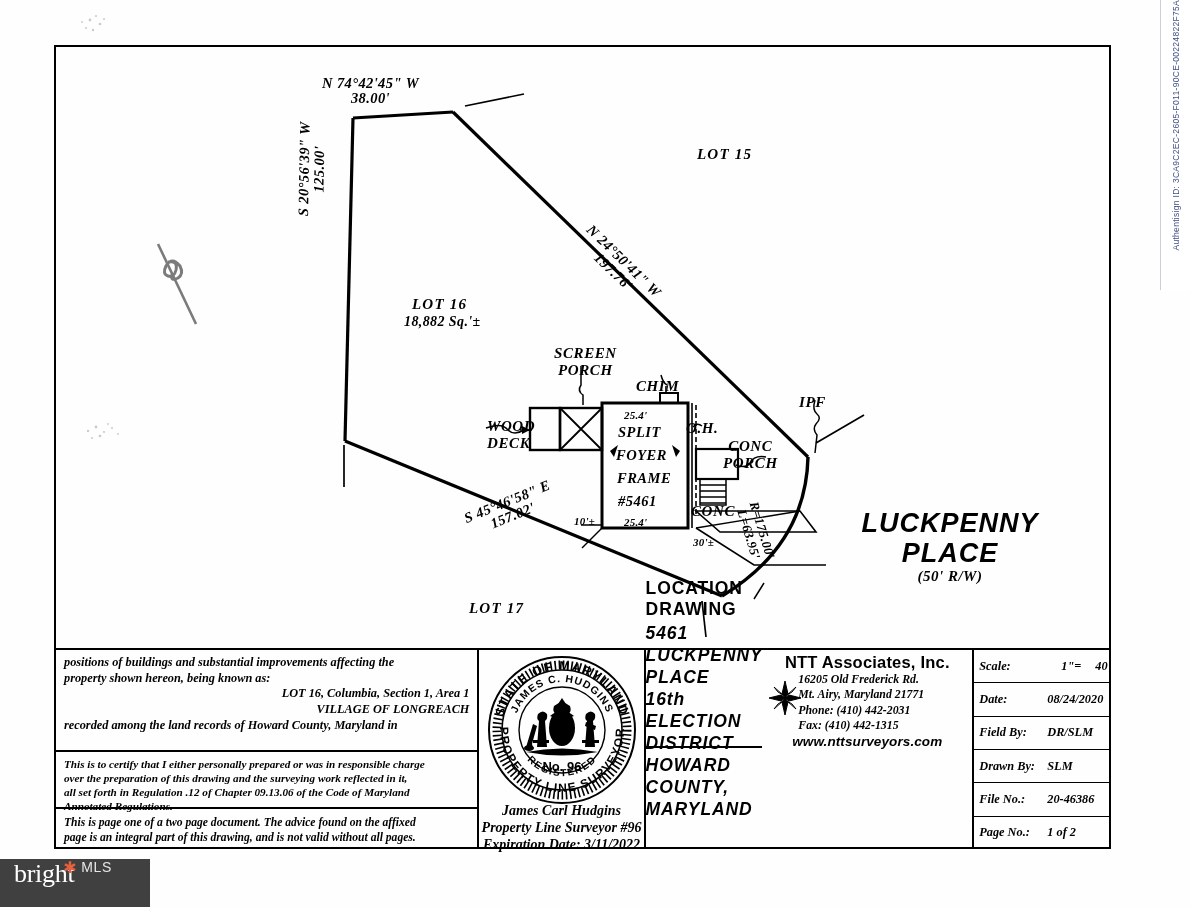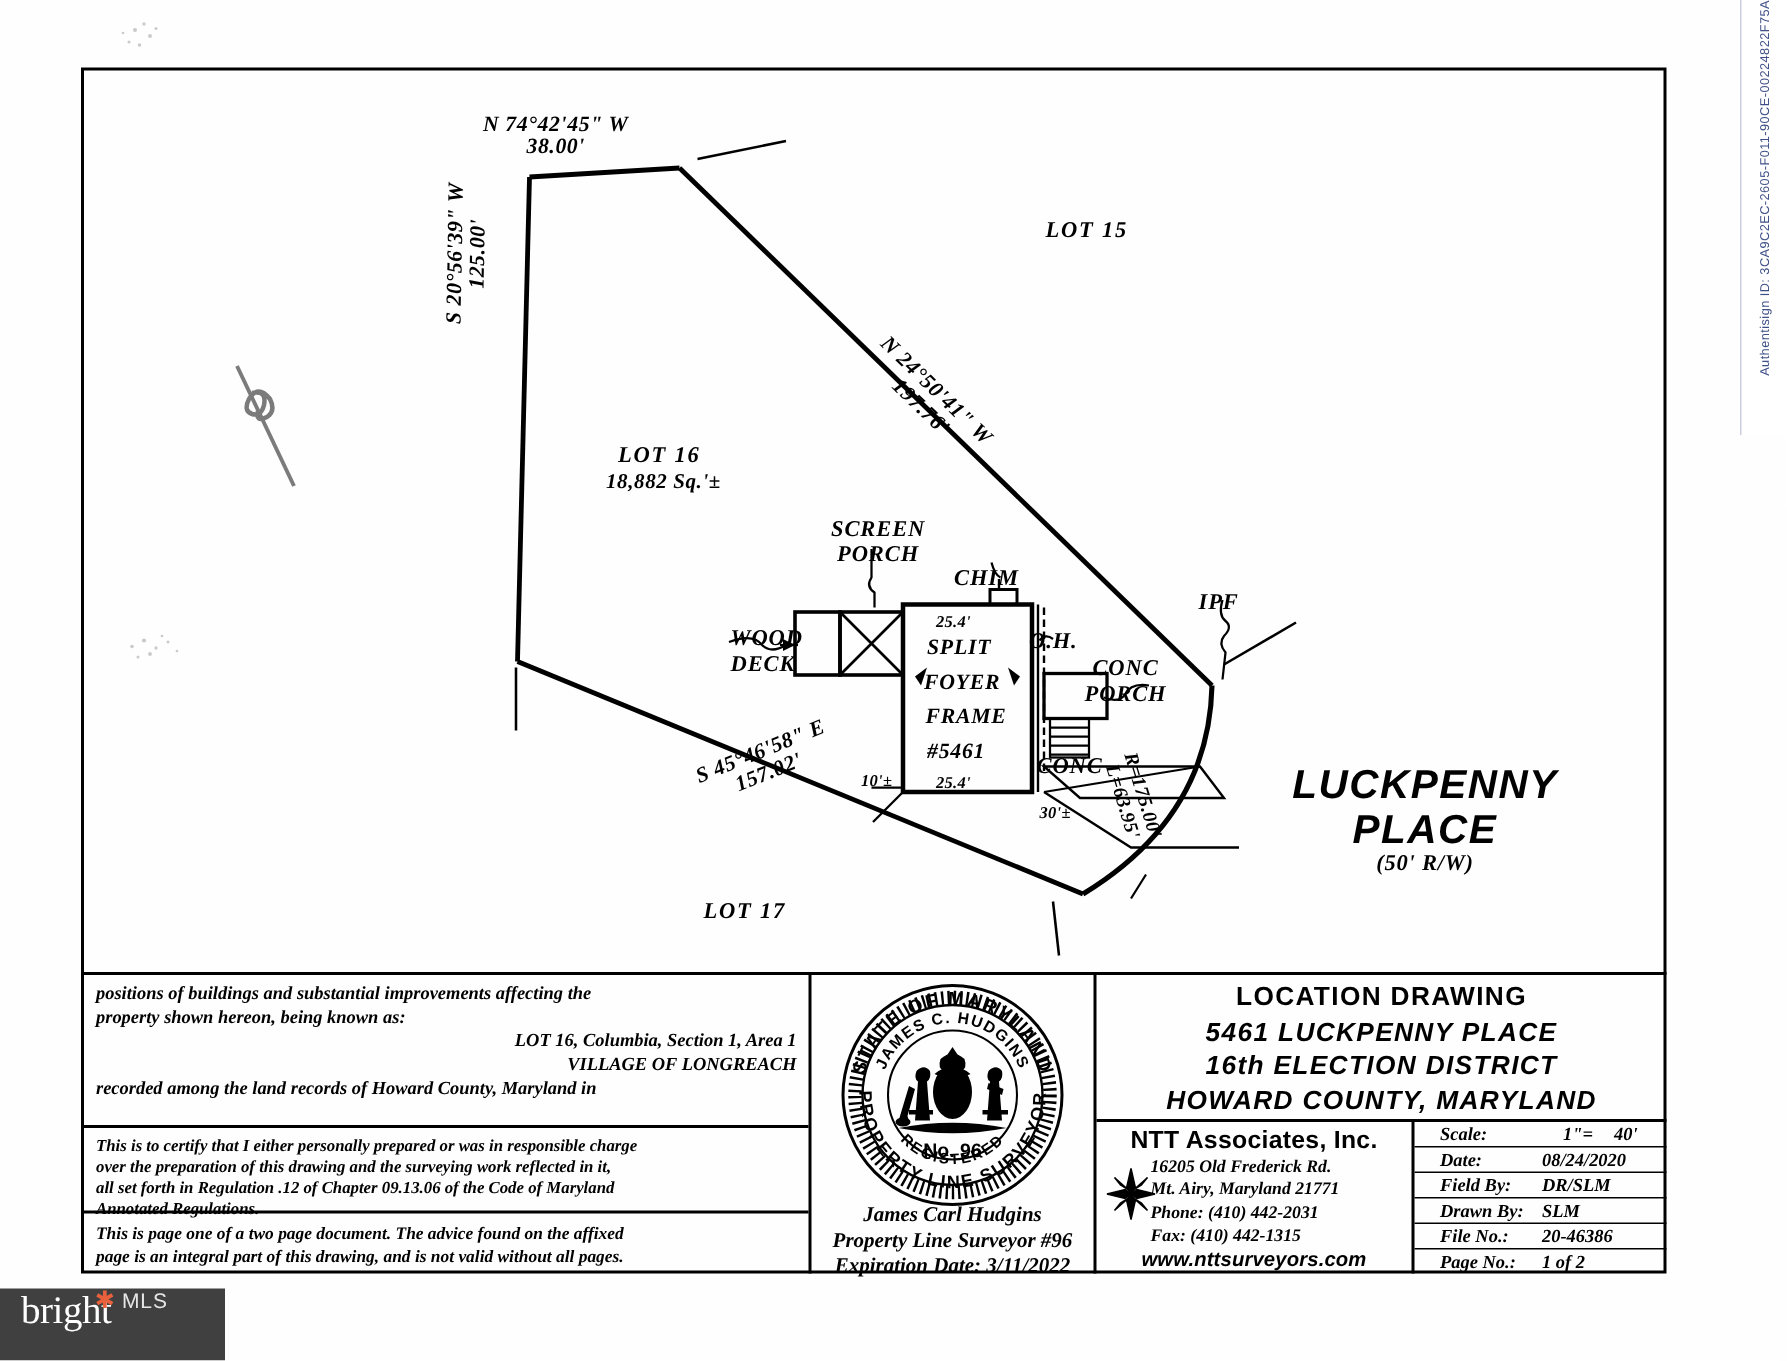--- a/index.html
+++ b/index.html
@@ -141,21 +141,21 @@
     font-family: "Liberation Serif", serif;
     font-style: italic; font-weight: bold;
     font-size: 14px; line-height: 1.22;
     text-align: center;
     margin-top: -4px;
   }
 
   
   #tb-right {
     flex: 1;
-    display: flex; flex-direction: column;
+    display: flex; flex-direction: row;
   }
   #tb-title {
     height: 98px;
     border-bottom: 2.5px solid #000;
     box-sizing: border-box;
     display: flex; flex-direction: column;
     align-items: center; justify-content: center;
     padding-top: 2px;
   }
   #tb-title .t1 {
@@ -197,21 +197,21 @@
 
   #tb-fields { flex: 1; display: flex; flex-direction: column; }
   .fieldrow {
     flex: 1;
     border-bottom: 1.6px solid #000;
     box-sizing: border-box;
     display: flex; align-items: center;
     font-family: "Liberation Serif", serif;
     font-style: italic; font-weight: bold;
     font-size: 12.3px;
-    padding-left: 17px;
+    padding-left: 5px;
   }
   .fieldrow:last-child { border-bottom: none; }
   .fieldrow .fl { width: 68px; }
   .fieldrow .fv { }
   .fieldrow.scale .fv1 { width: 48px; text-align:center;}
 
   
   #brightmls {
     position: absolute;
     left: 0; bottom: 0;

